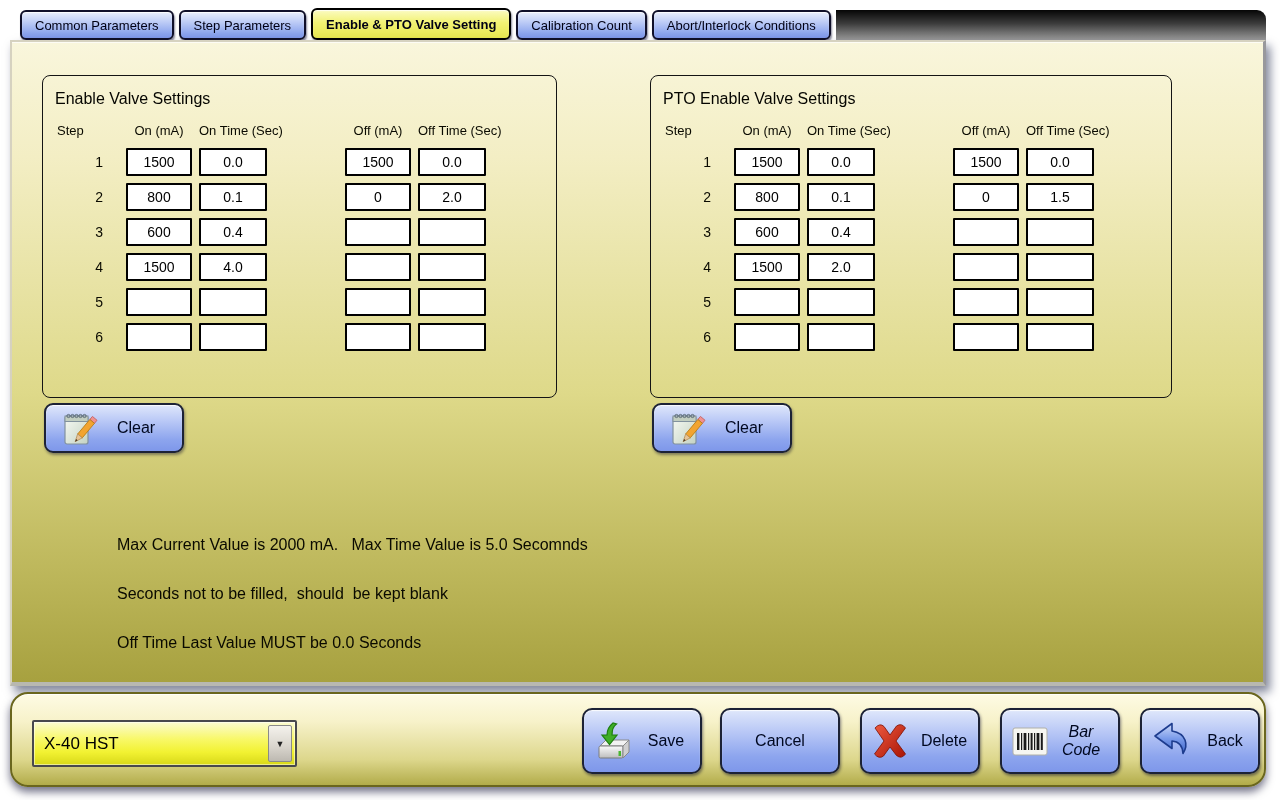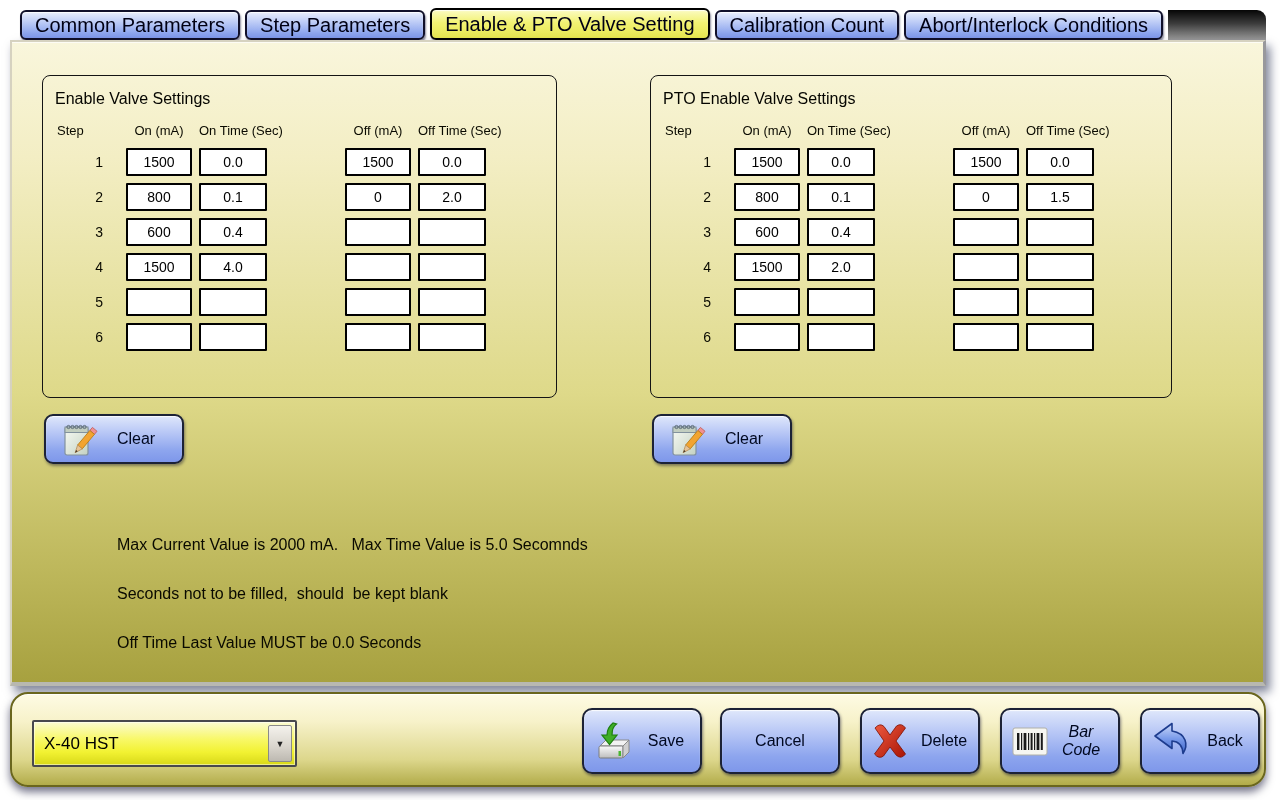--- a/index.html
+++ b/index.html
@@ -13,27 +13,27 @@
   }
 
   
   .tabbar { position:absolute; left:20px; right:14px; top:8px; height:32px;
             display:flex; align-items:flex-end; }
   .tab {
     height:30px; padding:0 13px; margin-right:5px;
     display:flex; align-items:center;
     background:linear-gradient(180deg,#e8eefc 0%, #bccbf6 40%, #8ea6ee 80%, #7e97ea 100%);
     border:2px solid #10102a; border-radius:6px;
-    font-size:20px; color:#000014; white-space:nowrap; cursor:default;
+    font-size:13px; color:#000014; white-space:nowrap; cursor:default;
     box-shadow:1px 2px 2px rgba(0,0,40,.45), inset 0 1px 1px rgba(255,255,255,.8);
   }
   .tab.active {
     height:32px;
     background:linear-gradient(180deg,#fbfbc2 0%, #f2f274 45%, #e6e650 100%);
-    border-color:#000; font-weight:400;
+    border-color:#000; font-weight:700;
   }
   .tab-strip { flex:1; height:30px; align-self:flex-end;
     background:linear-gradient(180deg,#060606 0%, #3c3c3c 45%, #9a9a9a 100%);
     border-radius:0 9px 0 0; }
 
   
   .main-panel {
     position:absolute; left:10px; top:40px; width:1256px; height:646px;
     background:linear-gradient(180deg,#f9f6dc 0%, #f3eec4 18%, #ded989 55%, #beb85c 82%, #a7a13f 100%);
     border:2px solid #d6d2c0; border-right:3px solid #98989c; border-bottom:4px solid #b8b8b0;
@@ -53,21 +53,21 @@
           column-gap:7px; row-gap:7px; align-items:center; }
   .h { font-size:13px; color:#0a0a00; text-align:center; white-space:nowrap; padding-bottom:3px; }
   .h.step-h { text-align:left; padding-left:2px; }
   .cell.step { text-align:right; padding-right:16px; font-size:14px; color:#0a0a00; }
   input.in {
     width:100%; height:28px; border:2px solid #000; background:#fff;
     text-align:center; font-size:14px; font-family:inherit; border-radius:1px;
   }
 
   .clear-btn {
-    margin-top:16px; margin-left:2px; width:140px; height:50px;
+    margin-top:5px; margin-left:2px; width:140px; height:50px;
     display:flex; align-items:center; padding-left:12px; gap:4px;
     background:linear-gradient(180deg,#dfe7fb 0%, #b9c8f6 35%, #8da5ee 75%, #7e97ea 100%);
     border:2px solid #1c2236; border-radius:9px; cursor:pointer;
     box-shadow:1px 2px 3px rgba(0,0,40,.4), inset 0 1px 1px rgba(255,255,255,.85);
     font-family:inherit;
   }
   .clear-btn .lbl { flex:1; text-align:center; font-size:16px; color:#000820; padding-right:14px; }
 
   .notes { position:absolute; left:105px; top:478px; }
   .note { font-size:16px; color:#0a0a00; margin-bottom:31px; white-space:pre;margin-top:16px; }

